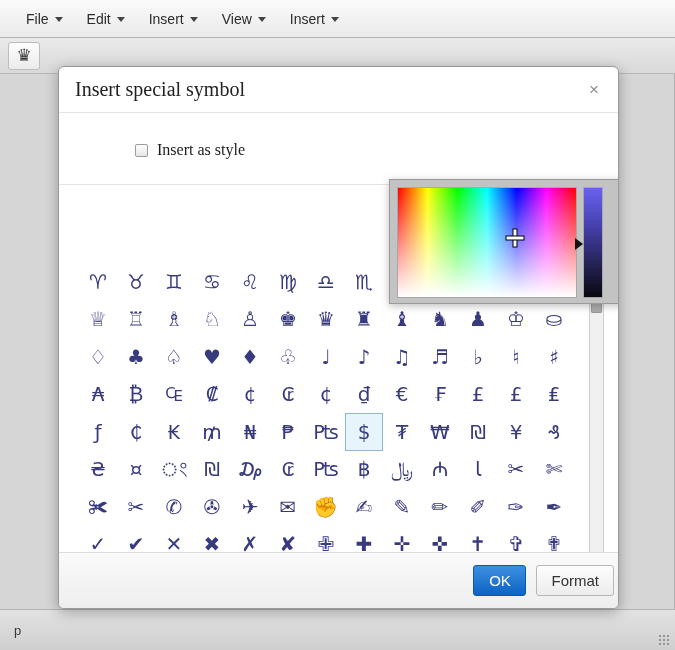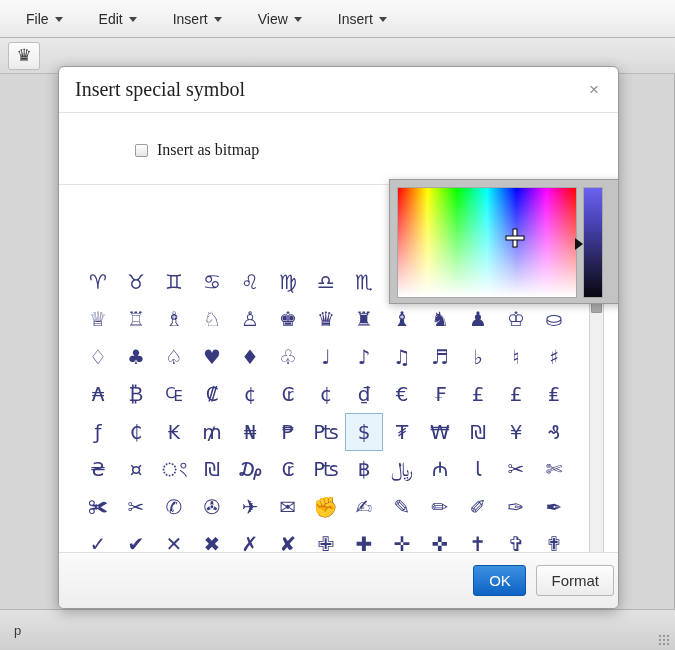--- a/index.html
+++ b/index.html
@@ -10,21 +10,21 @@
     font-family:"Liberation Sans", sans-serif;
     overflow:hidden;
     position:relative;
   }
 
   
   .menubar{
     position:absolute; left:0; top:0; width:675px; height:38px;
     background:linear-gradient(to bottom,#fbfbfb 0%,#e9e9e9 100%);
     border-bottom:1px solid #b4b4b4;
-    display:flex; align-items:center; padding-left:14px; gap:12px;
+    display:flex; align-items:center; padding-left:14px; gap:0;
   }
   .menu-item{
     display:flex; align-items:center; gap:6px;
     padding:4px 12px; font-size:14px; color:#2b2b2b;
     cursor:default; height:26px;
   }
   .caret{
     width:0;height:0;border-left:4px solid transparent;border-right:4px solid transparent;
     border-top:5px solid #444; margin-top:2px;
   }
@@ -258,21 +258,21 @@
 <div class="dialog">
 
   <div class="dlg-header">
     <span class="dlg-title">Insert special symbol</span>
     <span class="dlg-close">×</span>
   </div>
 
   <div class="opts">
     <div class="bitmap-row">
       <span class="chk"></span>
-      <span>Insert as bitmap</span>
+      <span>Insert as style</span>
     </div>
   </div>
 
   <div class="field-row row-size">
     <span class="fld-label">Size:</span>
     <input class="inp size" value="24" style="">
     <span class="mag">
       <svg width="22" height="22" viewBox="0 0 22 22">
         <circle cx="9" cy="8.5" r="6" fill="none" stroke="#3a66a8" stroke-width="1.4"></circle>
         <line x1="5.5" y1="8.5" x2="12.5" y2="8.5" stroke="#3a66a8" stroke-width="1.4"></line>

